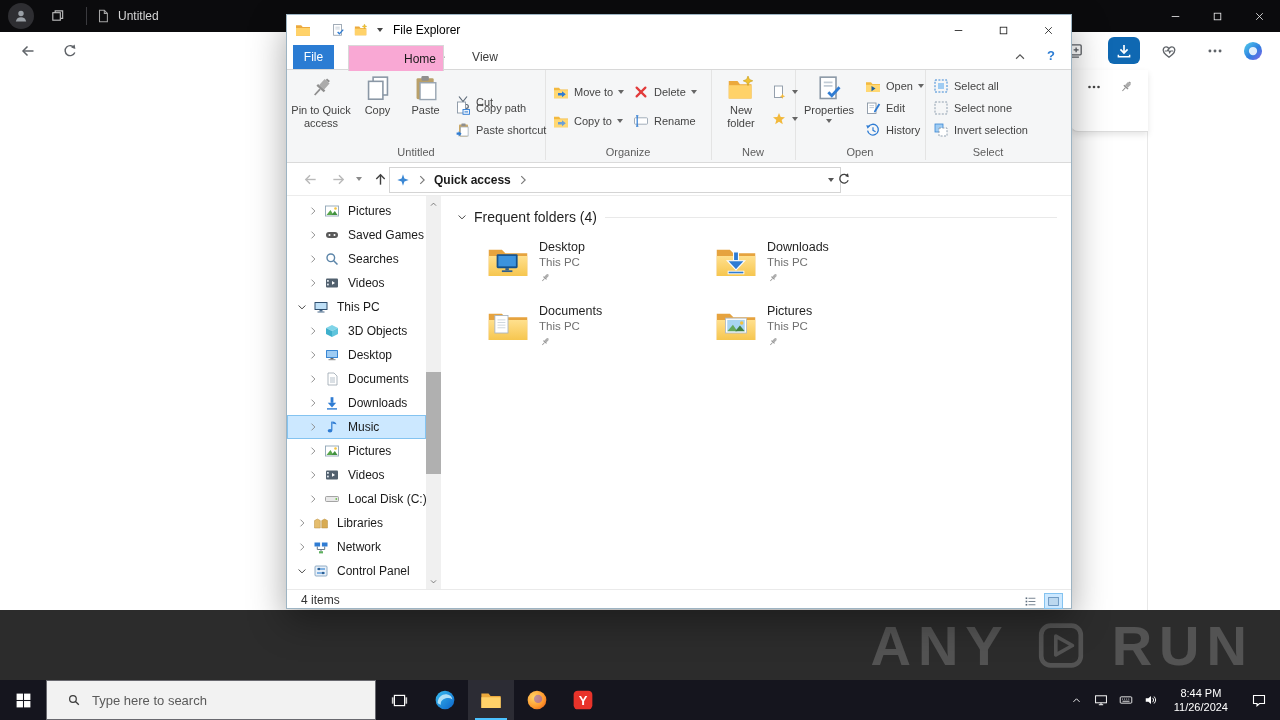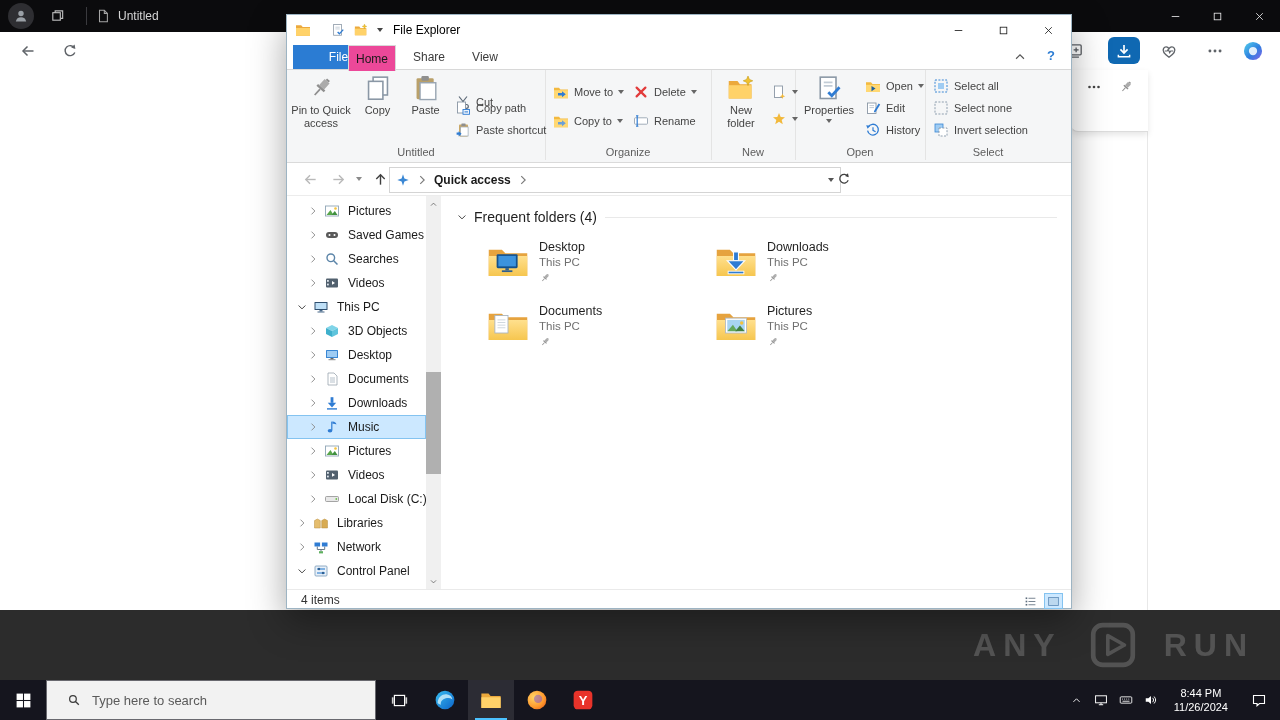--- a/index.html
+++ b/index.html
@@ -38,21 +38,21 @@
   .page{position:absolute;left:0;top:70px;width:1280px;height:540px;background:#fff;}
   .side-divider{position:absolute;left:1147px;top:0;width:1px;height:540px;background:#e8e8e8;}
   .flyout{position:absolute;left:1070px;top:0;width:77px;height:52px;background:#fff;border-bottom:1px solid #dcdcdc;
           border-left:1px solid #efefef;border-bottom-left-radius:8px;box-shadow:0 3px 6px rgba(0,0,0,.10);
           display:flex;align-items:flex-start;justify-content:center;gap:16px;padding-top:9px;}
   .flyout .icon{width:16px;height:16px;color:#444;}
 
   
   .desktop-strip{position:absolute;left:0;top:610px;width:1280px;height:70px;background:#2c2c2c;}
   .watermark{position:absolute;right:26px;top:50%;transform:translateY(-50%);display:flex;align-items:center;gap:26px;
-             color:rgba(225,225,225,0.22);font-weight:bold;font-size:32px;letter-spacing:7px;}
+             color:rgba(225,225,225,0.22);font-weight:bold;font-size:56px;letter-spacing:7px;}
   .watermark .icon{width:50px;height:50px;}
 
   
   .taskbar{position:absolute;left:0;top:680px;width:1280px;height:40px;background:#15151e;display:flex;align-items:stretch;z-index:30;}
   .tk-btn{width:46px;display:flex;align-items:center;justify-content:center;position:relative;}
   .tk-btn .icon{width:17px;height:17px;}
   .tk-app .icon{width:22px;height:22px;}
   .tk-app.active{background:rgba(255,255,255,0.10);}
   .tk-app.active::after{content:"";position:absolute;left:7px;right:7px;bottom:0;height:2px;background:#4cc2ff;}
   .tk-search{width:288px;background:#f2f2f2;border:1px solid #69696f;display:flex;align-items:center;gap:9px;padding:0 20px;}
@@ -72,23 +72,23 @@
   .x-title{position:relative;height:30px;}
   .x-sysicon{position:absolute;left:8px;top:7px;width:16px;height:16px;}
   .qat{position:absolute;left:44px;top:8px;display:flex;align-items:center;gap:9px;}
   .qat .icon{width:14px;height:14px;}
   .x-titletext{position:absolute;left:106px;top:0;line-height:30px;font-size:12px;color:#000;}
   .x-ctl{position:absolute;right:0;top:0;display:flex;}
   .xc{width:45px;height:30px;display:flex;align-items:center;justify-content:center;color:#1a1a1a;}
   .xc .icon{width:11px;height:11px;}
   .x-tabs{position:relative;height:24px;background:#fff;}
   .file-btn{position:absolute;left:6px;top:0;width:41px;height:24px;background:#2b7cd3;color:#fff;
-            display:flex;align-items:center;justify-content:center;font-size:12px;padding-left:25px;}
+            display:flex;align-items:center;justify-content:center;font-size:12px;}
   .x-tab{position:absolute;top:0;height:24px;display:flex;align-items:center;justify-content:center;font-size:12px;color:#3b3b3b;}
-  .x-tab.active{height:25px;background:#ec4899;border:1px solid #d8d8d8;border-bottom:none;z-index:5;color:#1a1a1a;}
+  .x-tab.active{height:25px;background:#f9a8d4;border:1px solid #d8d8d8;border-bottom:none;z-index:5;color:#1a1a1a;padding-left:48px;}
   .rib-collapse{position:absolute;right:44px;top:5px;width:14px;height:14px;color:#555;}
   .rib-help{position:absolute;right:16px;top:3px;color:#2b7cd3;font-weight:bold;font-size:13px;}
   .x-ribbon{position:relative;height:92px;background:#f5f6f7;border-top:1px solid #d8d8d8;border-bottom:1px solid #dadada;}
   .rgroup{position:absolute;top:0;height:90px;border-right:1px solid #e4e4e4;}
   .glabel{position:absolute;bottom:2px;left:0;right:0;text-align:center;font-size:11px;color:#5d5d5d;}
   .bigbtn{position:absolute;top:4px;display:flex;flex-direction:column;align-items:center;gap:2px;font-size:11px;
           color:#444;text-align:center;line-height:13px;}
   .bigbtn .icon{width:28px;height:28px;}
   .smallbtn{position:absolute;display:flex;align-items:center;gap:5px;font-size:11px;color:#444;height:18px;white-space:nowrap;}
   .smallbtn .icon{width:16px;height:16px;}

